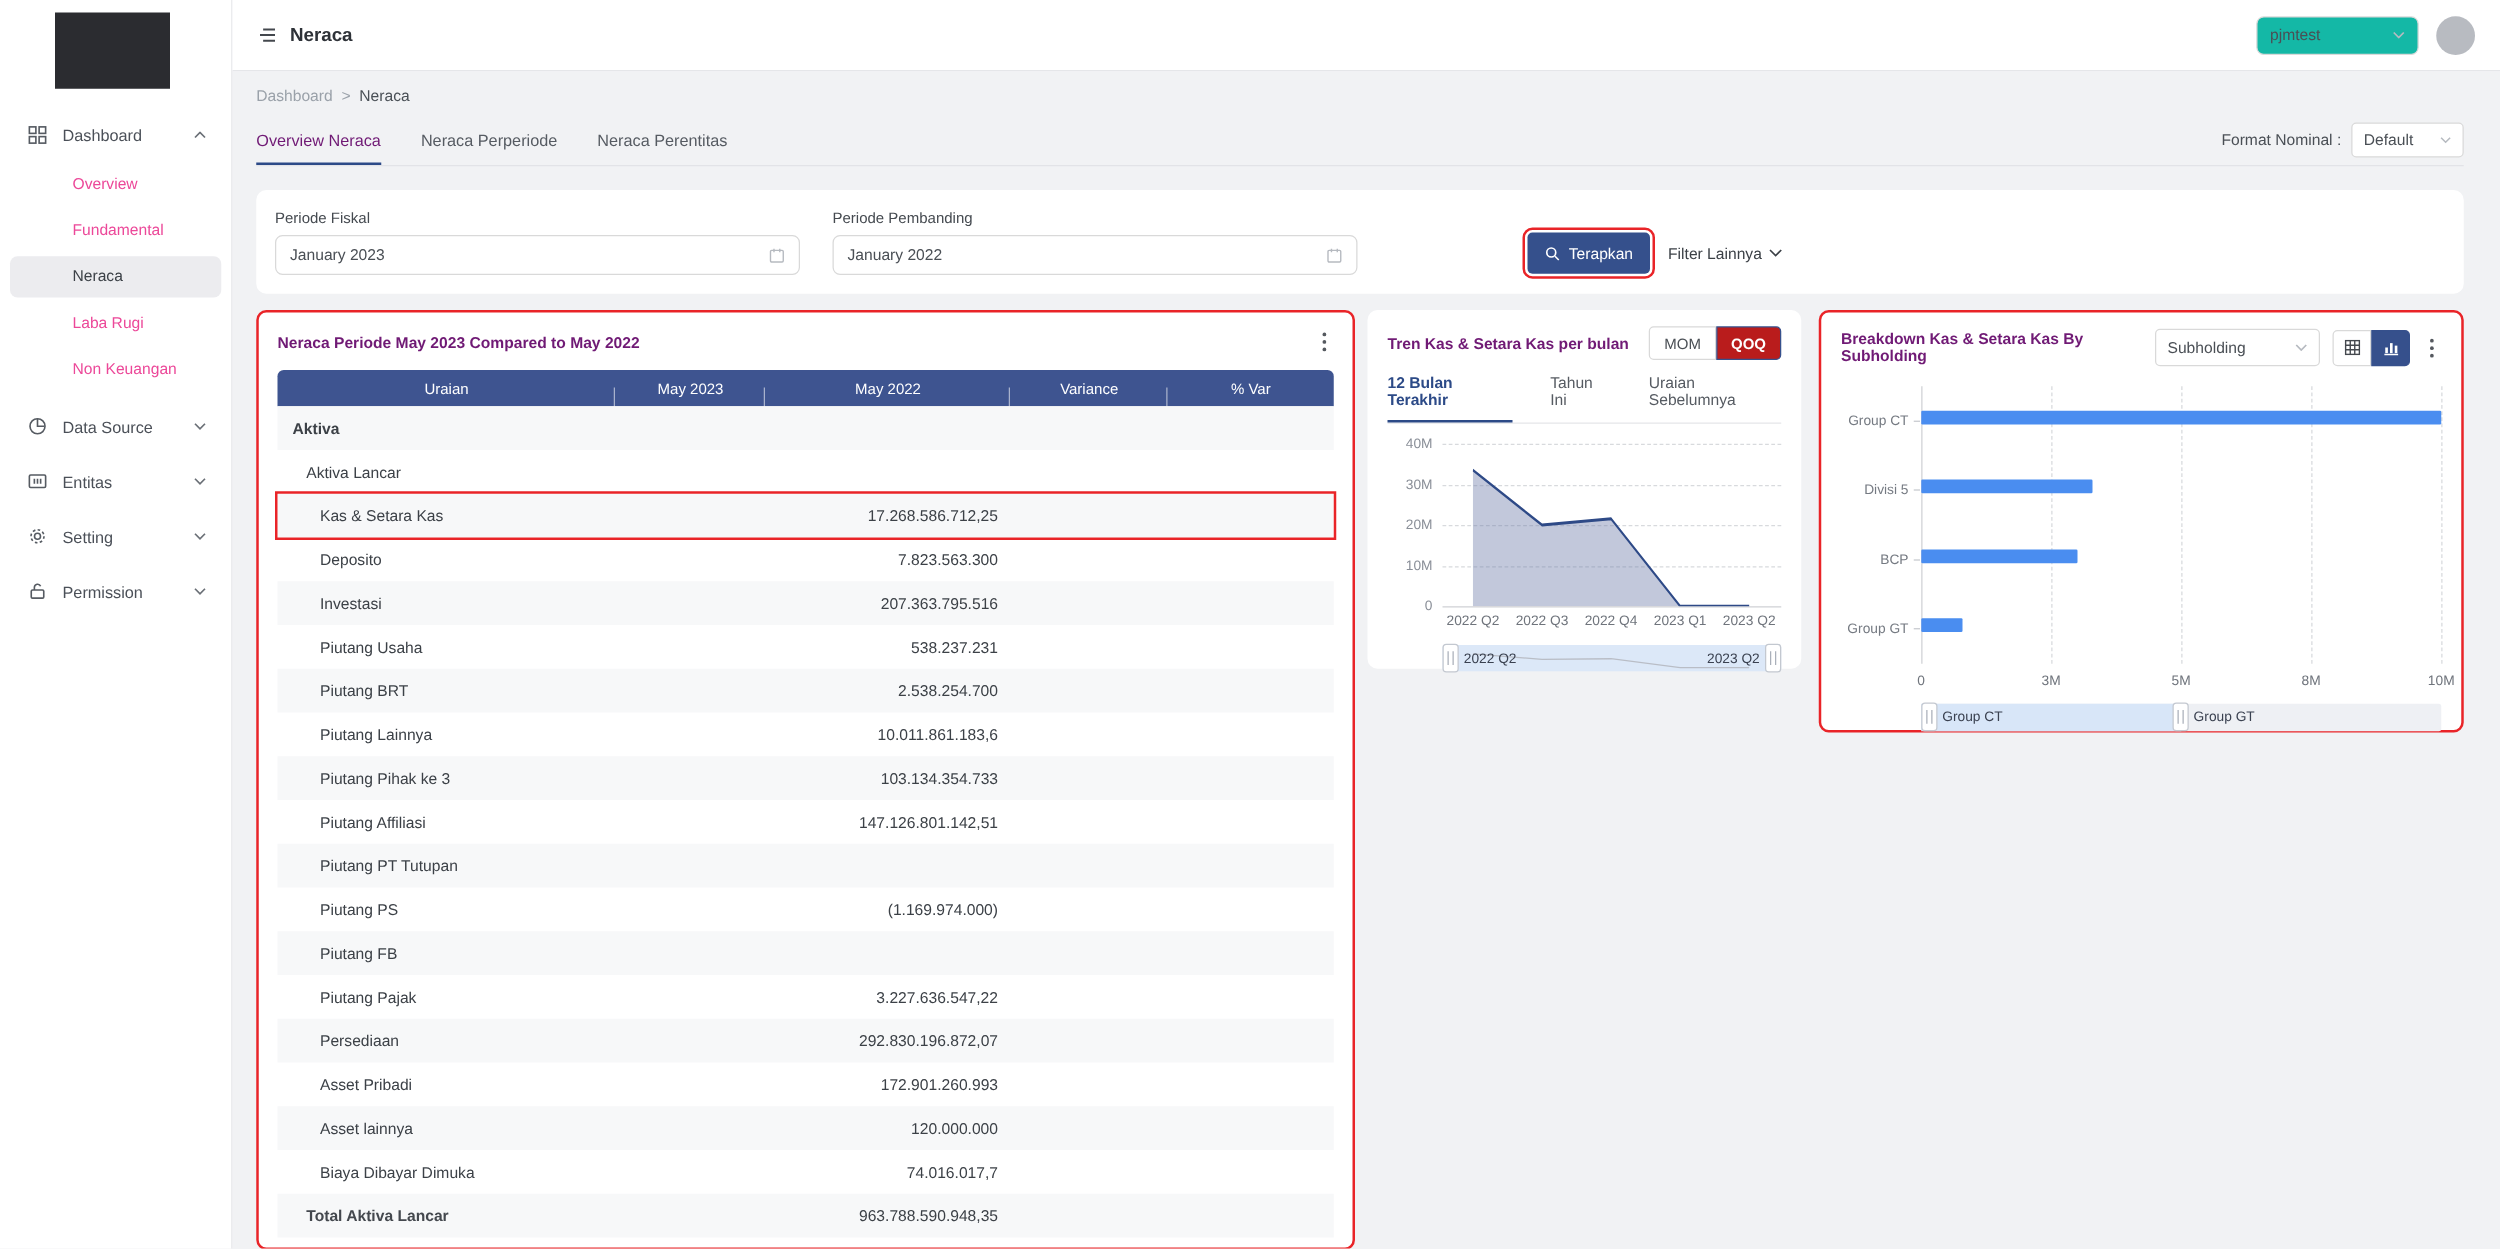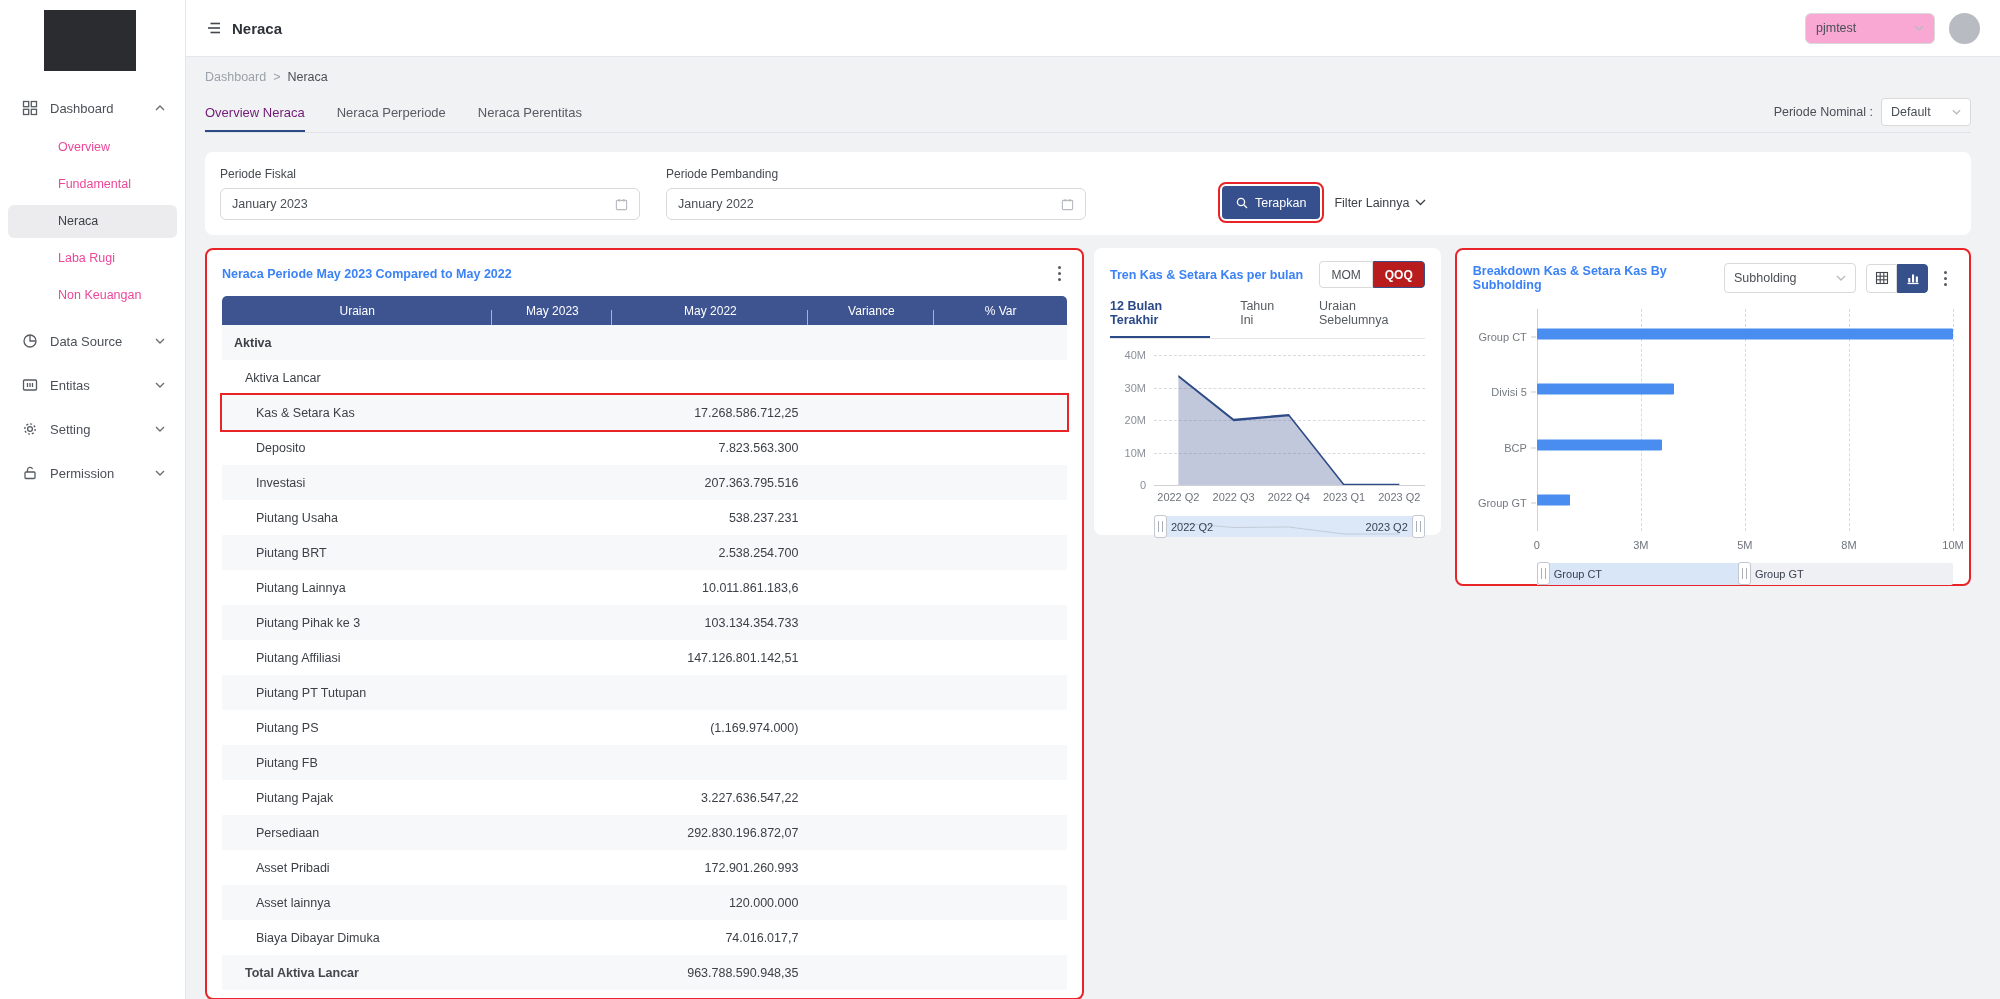--- a/index.html
+++ b/index.html
@@ -18,21 +18,21 @@
   .nav-group { margin-bottom:14px; }
   .nav-sub { margin:8px 0 4px 0; }
   .nav-sub-item { height:33px; line-height:33px; padding-left:50px; margin:4px 8px; border-radius:6px; font-size:12.5px; color:#ec4899; cursor:pointer; }
   .nav-sub-item.active { background:#ececef; color:#3c4147; }
 
   
   .main { flex:1; display:flex; flex-direction:column; min-width:0; }
   .topbar { height:57px; background:#fff; border-bottom:1px solid #e5e6e9; display:flex; align-items:center; justify-content:space-between; padding:0 20px; flex:none; }
   .topbar-left { display:flex; align-items:center; gap:10px; font-size:15px; font-weight:bold; color:#2e3238; }
   .topbar-right { display:flex; align-items:center; gap:14px; }
-  .user-select { width:130px; height:31px; border:1px solid #d9d9d9; border-radius:6px; display:flex; align-items:center; padding:0 10px; font-size:12.5px; color:#4a4f55; background:#f9a8d4; cursor:pointer; }
+  .user-select { width:130px; height:31px; border:1px solid #d9d9d9; border-radius:6px; display:flex; align-items:center; padding:0 10px; font-size:12.5px; color:#4a4f55; background:#14b8a6; cursor:pointer; }
   .user-select .lbl { flex:1; }
   .avatar { width:31px; height:31px; border-radius:50%; background:#b8bbc1; }
 
   
   .content { flex:1; padding:13px 29px 0 19px; overflow:hidden; }
   .breadcrumb { font-size:12.5px; color:#9aa1a9; display:flex; gap:7px; }
   .breadcrumb .cur { color:#4a5056; }
 
   .tabs-row { display:flex; align-items:flex-end; justify-content:space-between; border-bottom:1px solid #e2e3e7; margin-top:14px; }
   .tabs { display:flex; gap:32px; }
@@ -50,21 +50,21 @@
   .dateinput .lbl { flex:1; }
   .apply-wrap { display:flex; align-items:center; gap:14px; margin-top:18px; margin-left:110px; }
   .btn-apply { height:33px; padding:0 14px; background:#35508c; color:#fff; font-size:12.5px; border:none; border-radius:4px; display:flex; align-items:center; gap:7px; cursor:pointer; outline:2px solid #e92428; outline-offset:2px; }
   .filter-more { font-size:12.5px; color:#3c4147; display:flex; align-items:center; gap:6px; cursor:pointer; }
 
   
   .main-grid { display:flex; gap:10px; margin-top:13px; }
   .card { background:#fff; border-radius:8px; }
   .left-card { width:879px; flex:none; border:2px solid #e92428; padding:12px 15px; height:752px; }
   .card-head { display:flex; align-items:center; justify-content:space-between; }
-  .card-title { font-size:12.5px; font-weight:bold; color:#3b82f6; }
+  .card-title { font-size:12.5px; font-weight:bold; color:#701a75; }
   .kebab { display:flex; flex-direction:column; gap:3px; padding:4px 6px; cursor:pointer; }
   .kebab i { width:3px; height:3px; border-radius:50%; background:#55595f; }
 
   
   .ntable { margin-top:11px; }
   .thead { display:flex; background:#3e5490; border-radius:5px 5px 0 0; height:29px; align-items:center; color:#fff; font-size:12px; }
   .th { text-align:center; position:relative; }
   .th:not(:last-child)::after { content:""; position:absolute; right:0; top:6px; height:17px; width:1px; background:rgba(255,255,255,.55); }
   .c1{width:32%;} .c2{width:14.2%;} .c3{width:23.2%;} .c4{width:14.9%;} .c5{width:15.7%;}
   .tr { display:flex; height:35px; align-items:center; font-size:12.5px; color:#3c4147; position:relative; }
@@ -269,21 +269,21 @@
         <span class="cur">Neraca</span>
       </div>
 
       <div class="tabs-row">
         <div class="tabs" id="page-tabs">
             <div class="tab active">Overview Neraca</div>
             <div class="tab">Neraca Perperiode</div>
             <div class="tab">Neraca Perentitas</div>
           </div>
         <div class="fmt-group">
-          <span class="fmt-label">Periode Nominal :</span>
+          <span class="fmt-label">Format Nominal :</span>
           <div class="mini-select" style="width:90px;">
             <span class="lbl" style="flex:1">Default</span>
             <span>
                 <svg width="9" height="6" viewBox="0 0 10 6">
                   <polyline points="1,1 5,5 9,1" fill="none" stroke="#b6bac0" stroke-width="1.4"></polyline>
                 </svg>
               </span>
           </div>
         </div>
       </div>

